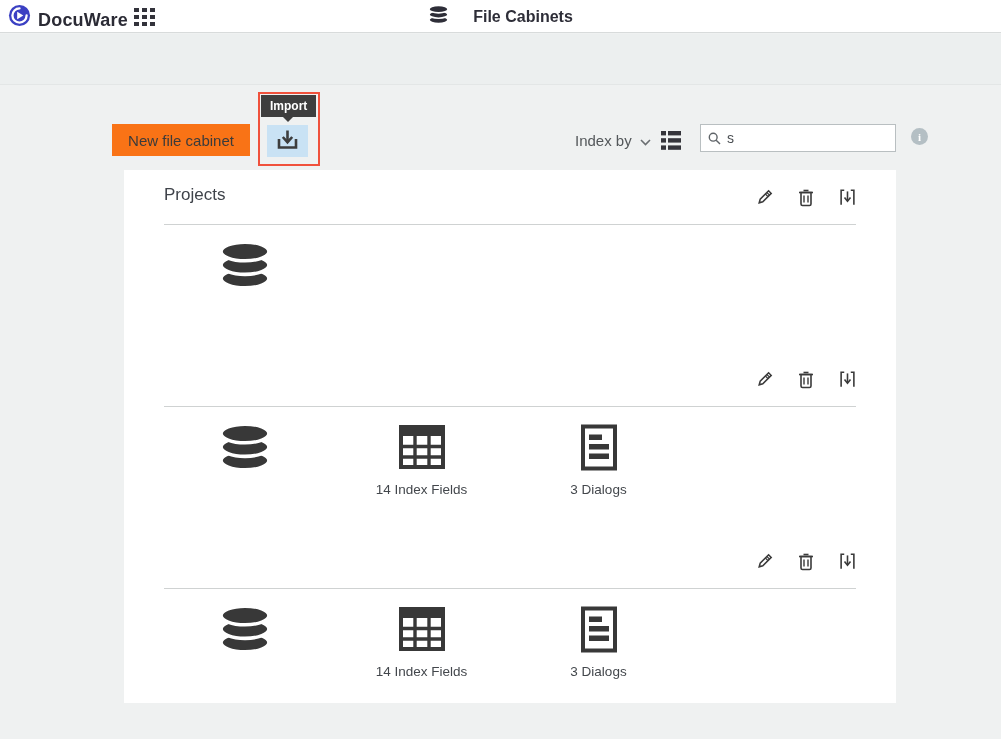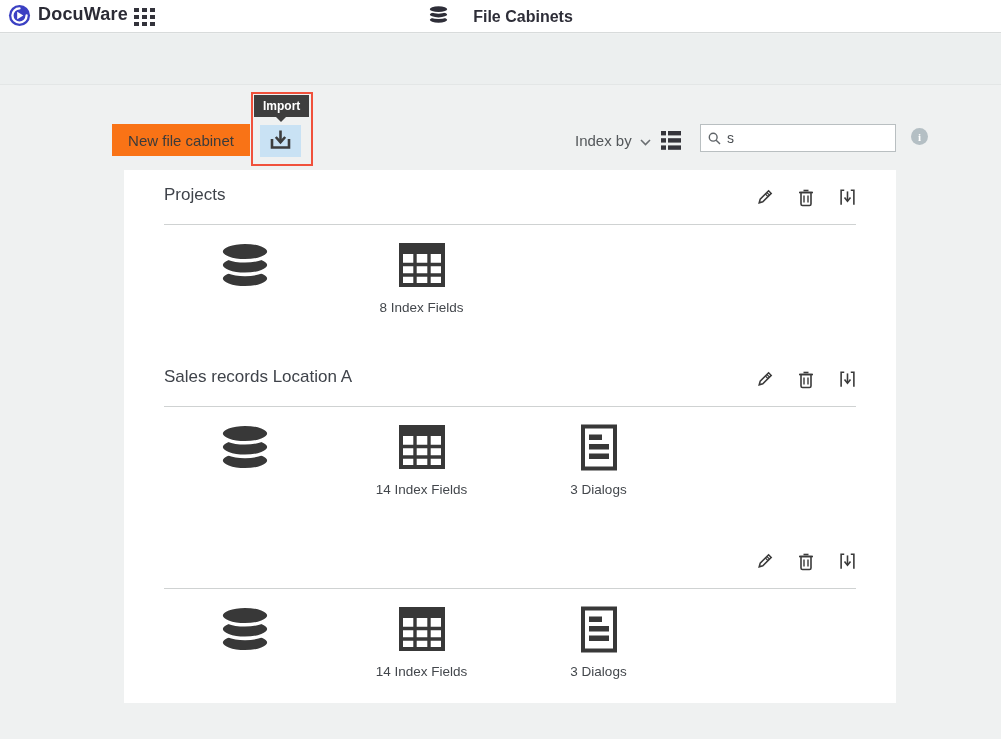--- a/index.html
+++ b/index.html
@@ -3,36 +3,36 @@
 <meta charset="utf-8">
 <style>
   * { box-sizing: border-box; margin: 0; padding: 0; }
   html,body { width:1001px; height:739px; }
   body { font-family: "Liberation Sans", sans-serif; background:#eff1f1; }
   #page { position:relative; width:1001px; height:739px; overflow:hidden; background:#eff1f1; }
 
   
   .topbar { position:absolute; top:0; left:0; width:1001px; height:33px;
             background:#ffffff; border-bottom:1px solid #d8dbdb; }
-  .logo { position:absolute; left:8px; top:4px; display:flex; align-items:flex-start; gap:7px; }
+  .logo { position:absolute; left:8px; top:4px; display:flex; align-items:flex-end; gap:7px; }
   .logo-text { font-size:18px; font-weight:bold; color:#2b2b35; letter-spacing:.2px; }
   .apps-btn { position:absolute; left:134px; top:7px; width:22px; height:20px; cursor:pointer; }
   .topbar-title { position:absolute; left:0; top:0; width:1001px; height:33px;
                   display:flex; align-items:center; justify-content:center; gap:24px; }
   .topbar-title .t { font-size:16px; font-weight:bold; color:#2e2e38; }
 
   
   .band { position:absolute; top:34px; left:0; width:1001px; height:51px;
           background:#ecefef; border-bottom:1px solid #e3e6e6; }
 
   
   .btn-new { position:absolute; left:112px; top:124px; width:138px; height:32px;
              background:#f97316; border:none; color:#3b3b3b; font-size:15px;
              font-family:"Liberation Sans",sans-serif; cursor:pointer; }
-  .import-wrap { position:absolute; left:260px; top:125px; width:41px; height:32px; }
+  .import-wrap { position:absolute; left:267px; top:125px; width:41px; height:32px; }
   .btn-import { width:41px; height:32px; background:#c9e2f4; border:none; cursor:pointer;
                 display:flex; align-items:center; justify-content:center; }
   .annotation-box { position:absolute; left:-9px; top:-33px; width:62px; height:74px;
                     border:2px solid #f0513c; pointer-events:none; }
   .tooltip { position:absolute; left:-6px; top:-30px; height:22px; padding:0 9px;
              background:#3e3e3e; color:#ffffff; font-size:12px; font-weight:bold;
              display:flex; align-items:center; white-space:nowrap; }
   .tooltip:after { content:""; position:absolute; left:22px; top:22px;
                    border:5px solid transparent; border-top-color:#3e3e3e; }
 
@@ -192,39 +192,92 @@
     <div class="card-body">
       <div class="stat-col">
         <span class="stat-icon">
           <svg width="52" height="48" viewBox="0 0 50 46">
               <ellipse cx="25" cy="36" rx="23" ry="9" fill="#383838" stroke="#ffffff" stroke-width="3.4"></ellipse>
               <ellipse cx="25" cy="23" rx="23" ry="9" fill="#383838" stroke="#ffffff" stroke-width="3.4"></ellipse>
               <ellipse cx="25" cy="10" rx="23" ry="9" fill="#383838" stroke="#ffffff" stroke-width="3.4"></ellipse>
             </svg>
         </span>
       </div>
+    </div>
+  </div>
+
+  <div class="card" style="top:352px">
+    <div class="card-head">
+      <span class="card-actions">
+        <button class="icon-btn">
+          <svg width="18" height="18" viewBox="0 0 18 18">
+              <path d="M3.2 14.8 L4.2 11.2 L12.6 2.8 L15.2 5.4 L6.8 13.8 L3.2 14.8 Z" fill="none" stroke="#3a3a3a" stroke-width="1.5"></path>
+              <line x1="10.9" y1="4.5" x2="13.5" y2="7.1" stroke="#3a3a3a" stroke-width="1.2"></line>
+              <line x1="9.4" y1="6" x2="12" y2="8.6" stroke="#3a3a3a" stroke-width="1.2"></line>
+            </svg>
+        </button>
+        <button class="icon-btn">
+          <svg width="16" height="19" viewBox="0 0 16 19">
+              <path d="M5.5 2.5 h5" stroke="#3a3a3a" stroke-width="1.6" fill="none"></path>
+              <line x1="1" y1="4.5" x2="15" y2="4.5" stroke="#3a3a3a" stroke-width="1.6"></line>
+              <path d="M3 4.5 h10 v11.5 a1.5 1.5 0 0 1 -1.5 1.5 h-7 a1.5 1.5 0 0 1 -1.5 -1.5 Z" fill="none" stroke="#3a3a3a" stroke-width="1.6"></path>
+              <line x1="6" y1="7.5" x2="6" y2="14.5" stroke="#3a3a3a" stroke-width="1.4"></line>
+              <line x1="10" y1="7.5" x2="10" y2="14.5" stroke="#3a3a3a" stroke-width="1.4"></line>
+            </svg>
+        </button>
+        <button class="icon-btn">
+          <svg width="15" height="17" viewBox="0 0 16 18">
+              <path d="M4.5 1.2 H1.2 V16.8" fill="none" stroke="#3a3a3a" stroke-width="1.7"></path>
+              <path d="M11.5 1.2 H14.8 V16.8" fill="none" stroke="#3a3a3a" stroke-width="1.7"></path>
+              <line x1="8" y1="2.5" x2="8" y2="12.5" stroke="#3a3a3a" stroke-width="1.7"></line>
+              <path d="M4.8 9 L8 13 L11.2 9" fill="none" stroke="#3a3a3a" stroke-width="1.7"></path>
+            </svg>
+        </button>
+      </span>
+    </div>
+    <hr class="card-divider">
+    <div class="card-body">
+      <div class="stat-col">
+        <span class="stat-icon">
+          <svg width="52" height="48" viewBox="0 0 50 46">
+              <ellipse cx="25" cy="36" rx="23" ry="9" fill="#383838" stroke="#ffffff" stroke-width="3.4"></ellipse>
+              <ellipse cx="25" cy="23" rx="23" ry="9" fill="#383838" stroke="#ffffff" stroke-width="3.4"></ellipse>
+              <ellipse cx="25" cy="10" rx="23" ry="9" fill="#383838" stroke="#ffffff" stroke-width="3.4"></ellipse>
+            </svg>
+        </span>
+      </div>
       <div class="stat-col">
         <span class="stat-icon">
           <svg width="46" height="44" viewBox="0 0 46 44">
               <rect x="2" y="2" width="42" height="40" fill="none" stroke="#383838" stroke-width="4"></rect>
               <rect x="2" y="2" width="42" height="9" fill="#383838"></rect>
               <line x1="16" y1="11" x2="16" y2="42" stroke="#383838" stroke-width="3.4"></line>
               <line x1="30" y1="11" x2="30" y2="42" stroke="#383838" stroke-width="3.4"></line>
               <line x1="2" y1="21.5" x2="44" y2="21.5" stroke="#383838" stroke-width="3.4"></line>
               <line x1="2" y1="32" x2="44" y2="32" stroke="#383838" stroke-width="3.4"></line>
             </svg>
         </span>
-        <span class="stat-label">8 Index Fields</span>
-      </div>
-    </div>
-  </div>
-
-  <div class="card" style="top:352px">
+        <span class="stat-label">14 Index Fields</span>
+      </div>
+      <div class="stat-col">
+        <span class="stat-icon">
+          <svg width="36" height="47" viewBox="0 0 36 46">
+              <rect x="2" y="2" width="32" height="42" fill="none" stroke="#383838" stroke-width="4"></rect>
+              <rect x="8" y="10" width="13" height="5.5" fill="#383838"></rect>
+              <rect x="8" y="19.5" width="20" height="5.5" fill="#383838"></rect>
+              <rect x="8" y="29" width="20" height="5.5" fill="#383838"></rect>
+            </svg>
+        </span>
+        <span class="stat-label">3 Dialogs</span>
+      </div>
+    </div>
+  </div>
+
+  <div class="card" style="top:534px; height:169px">
     <div class="card-head">
-      <span class="card-title">Sales records Location A</span>
       <span class="card-actions">
         <button class="icon-btn">
           <svg width="18" height="18" viewBox="0 0 18 18">
               <path d="M3.2 14.8 L4.2 11.2 L12.6 2.8 L15.2 5.4 L6.8 13.8 L3.2 14.8 Z" fill="none" stroke="#3a3a3a" stroke-width="1.5"></path>
               <line x1="10.9" y1="4.5" x2="13.5" y2="7.1" stroke="#3a3a3a" stroke-width="1.2"></line>
               <line x1="9.4" y1="6" x2="12" y2="8.6" stroke="#3a3a3a" stroke-width="1.2"></line>
             </svg>
         </button>
         <button class="icon-btn">
           <svg width="16" height="19" viewBox="0 0 16 19">
@@ -276,80 +329,13 @@
               <rect x="8" y="10" width="13" height="5.5" fill="#383838"></rect>
               <rect x="8" y="19.5" width="20" height="5.5" fill="#383838"></rect>
               <rect x="8" y="29" width="20" height="5.5" fill="#383838"></rect>
             </svg>
         </span>
         <span class="stat-label">3 Dialogs</span>
       </div>
     </div>
   </div>
 
-  <div class="card" style="top:534px; height:169px">
-    <div class="card-head">
-      <span class="card-actions">
-        <button class="icon-btn">
-          <svg width="18" height="18" viewBox="0 0 18 18">
-              <path d="M3.2 14.8 L4.2 11.2 L12.6 2.8 L15.2 5.4 L6.8 13.8 L3.2 14.8 Z" fill="none" stroke="#3a3a3a" stroke-width="1.5"></path>
-              <line x1="10.9" y1="4.5" x2="13.5" y2="7.1" stroke="#3a3a3a" stroke-width="1.2"></line>
-              <line x1="9.4" y1="6" x2="12" y2="8.6" stroke="#3a3a3a" stroke-width="1.2"></line>
-            </svg>
-        </button>
-        <button class="icon-btn">
-          <svg width="16" height="19" viewBox="0 0 16 19">
-              <path d="M5.5 2.5 h5" stroke="#3a3a3a" stroke-width="1.6" fill="none"></path>
-              <line x1="1" y1="4.5" x2="15" y2="4.5" stroke="#3a3a3a" stroke-width="1.6"></line>
-              <path d="M3 4.5 h10 v11.5 a1.5 1.5 0 0 1 -1.5 1.5 h-7 a1.5 1.5 0 0 1 -1.5 -1.5 Z" fill="none" stroke="#3a3a3a" stroke-width="1.6"></path>
-              <line x1="6" y1="7.5" x2="6" y2="14.5" stroke="#3a3a3a" stroke-width="1.4"></line>
-              <line x1="10" y1="7.5" x2="10" y2="14.5" stroke="#3a3a3a" stroke-width="1.4"></line>
-            </svg>
-        </button>
-        <button class="icon-btn">
-          <svg width="15" height="17" viewBox="0 0 16 18">
-              <path d="M4.5 1.2 H1.2 V16.8" fill="none" stroke="#3a3a3a" stroke-width="1.7"></path>
-              <path d="M11.5 1.2 H14.8 V16.8" fill="none" stroke="#3a3a3a" stroke-width="1.7"></path>
-              <line x1="8" y1="2.5" x2="8" y2="12.5" stroke="#3a3a3a" stroke-width="1.7"></line>
-              <path d="M4.8 9 L8 13 L11.2 9" fill="none" stroke="#3a3a3a" stroke-width="1.7"></path>
-            </svg>
-        </button>
-      </span>
-    </div>
-    <hr class="card-divider">
-    <div class="card-body">
-      <div class="stat-col">
-        <span class="stat-icon">
-          <svg width="52" height="48" viewBox="0 0 50 46">
-              <ellipse cx="25" cy="36" rx="23" ry="9" fill="#383838" stroke="#ffffff" stroke-width="3.4"></ellipse>
-              <ellipse cx="25" cy="23" rx="23" ry="9" fill="#383838" stroke="#ffffff" stroke-width="3.4"></ellipse>
-              <ellipse cx="25" cy="10" rx="23" ry="9" fill="#383838" stroke="#ffffff" stroke-width="3.4"></ellipse>
-            </svg>
-        </span>
-      </div>
-      <div class="stat-col">
-        <span class="stat-icon">
-          <svg width="46" height="44" viewBox="0 0 46 44">
-              <rect x="2" y="2" width="42" height="40" fill="none" stroke="#383838" stroke-width="4"></rect>
-              <rect x="2" y="2" width="42" height="9" fill="#383838"></rect>
-              <line x1="16" y1="11" x2="16" y2="42" stroke="#383838" stroke-width="3.4"></line>
-              <line x1="30" y1="11" x2="30" y2="42" stroke="#383838" stroke-width="3.4"></line>
-              <line x1="2" y1="21.5" x2="44" y2="21.5" stroke="#383838" stroke-width="3.4"></line>
-              <line x1="2" y1="32" x2="44" y2="32" stroke="#383838" stroke-width="3.4"></line>
-            </svg>
-        </span>
-        <span class="stat-label">14 Index Fields</span>
-      </div>
-      <div class="stat-col">
-        <span class="stat-icon">
-          <svg width="36" height="47" viewBox="0 0 36 46">
-              <rect x="2" y="2" width="32" height="42" fill="none" stroke="#383838" stroke-width="4"></rect>
-              <rect x="8" y="10" width="13" height="5.5" fill="#383838"></rect>
-              <rect x="8" y="19.5" width="20" height="5.5" fill="#383838"></rect>
-              <rect x="8" y="29" width="20" height="5.5" fill="#383838"></rect>
-            </svg>
-        </span>
-        <span class="stat-label">3 Dialogs</span>
-      </div>
-    </div>
-  </div>
-
 </div>
 
 </body></html>

